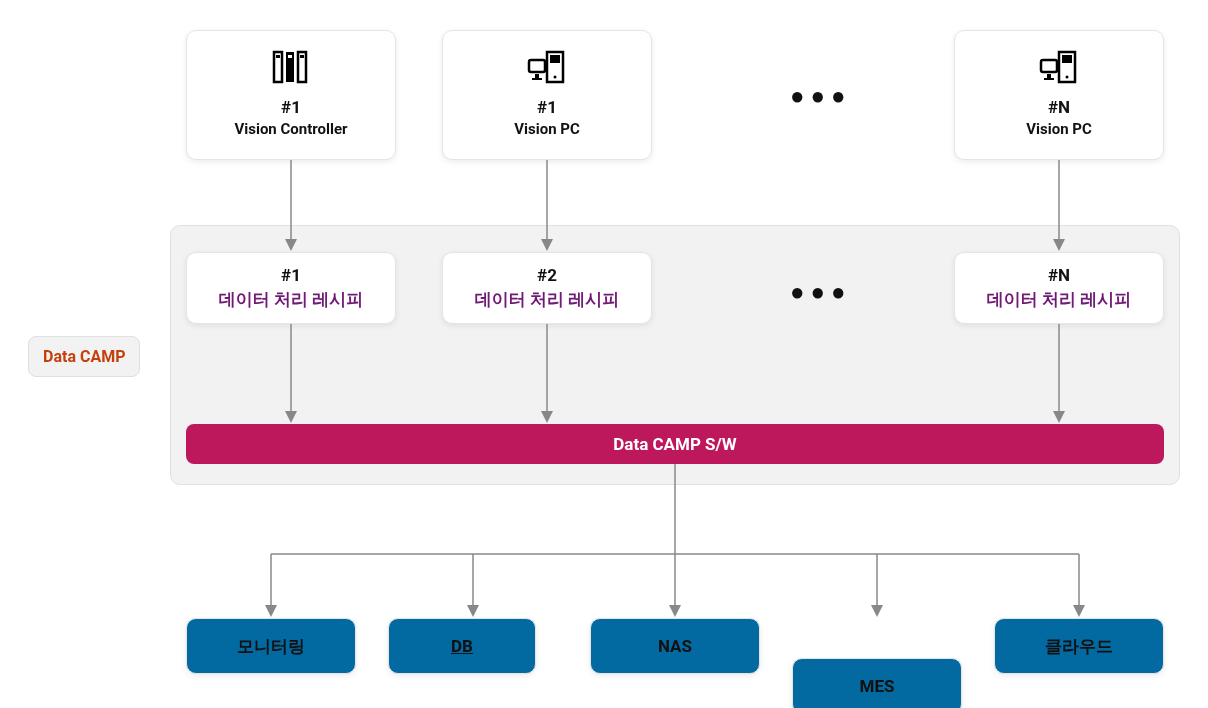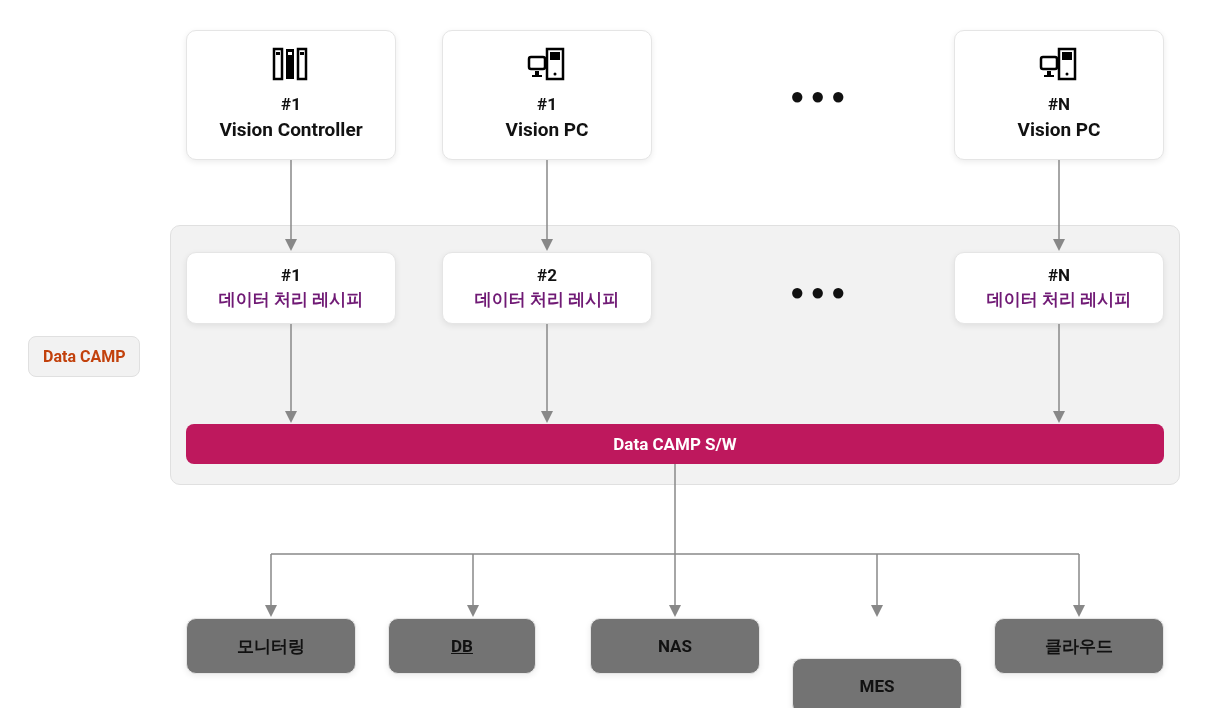--- a/index.html
+++ b/index.html
@@ -26,21 +26,21 @@
     .node .icon {
       margin-bottom: 8px;
     }
     .node .line1 {
       font-size: 17px;
       font-weight: 700;
       color: #111;
       line-height: 1.4;
     }
     .node .line2 {
-      font-size: 19px;
+      font-size: 15px;
       font-weight: 700;
       color: #111;
       line-height: 1.4;
     }
     .ellipsis {
       position: absolute;
       font-size: 24px;
       font-weight: 900;
       letter-spacing: 6px;
       color: #111;
@@ -91,21 +91,21 @@
       color: #fff;
       border-radius: 8px;
       display: flex;
       align-items: center;
       justify-content: center;
       font-size: 17px;
       font-weight: 700;
     }
     .output {
       position: absolute;
-      background: #737373;
+      background: #0369a1;
       border: 1px solid #e5e5e5;
       border-radius: 10px;
       box-shadow: 0 2px 6px rgba(0,0,0,0.08);
       display: flex;
       align-items: center;
       justify-content: center;
       font-size: 17px;
       font-weight: 700;
       color: #111;
     }

